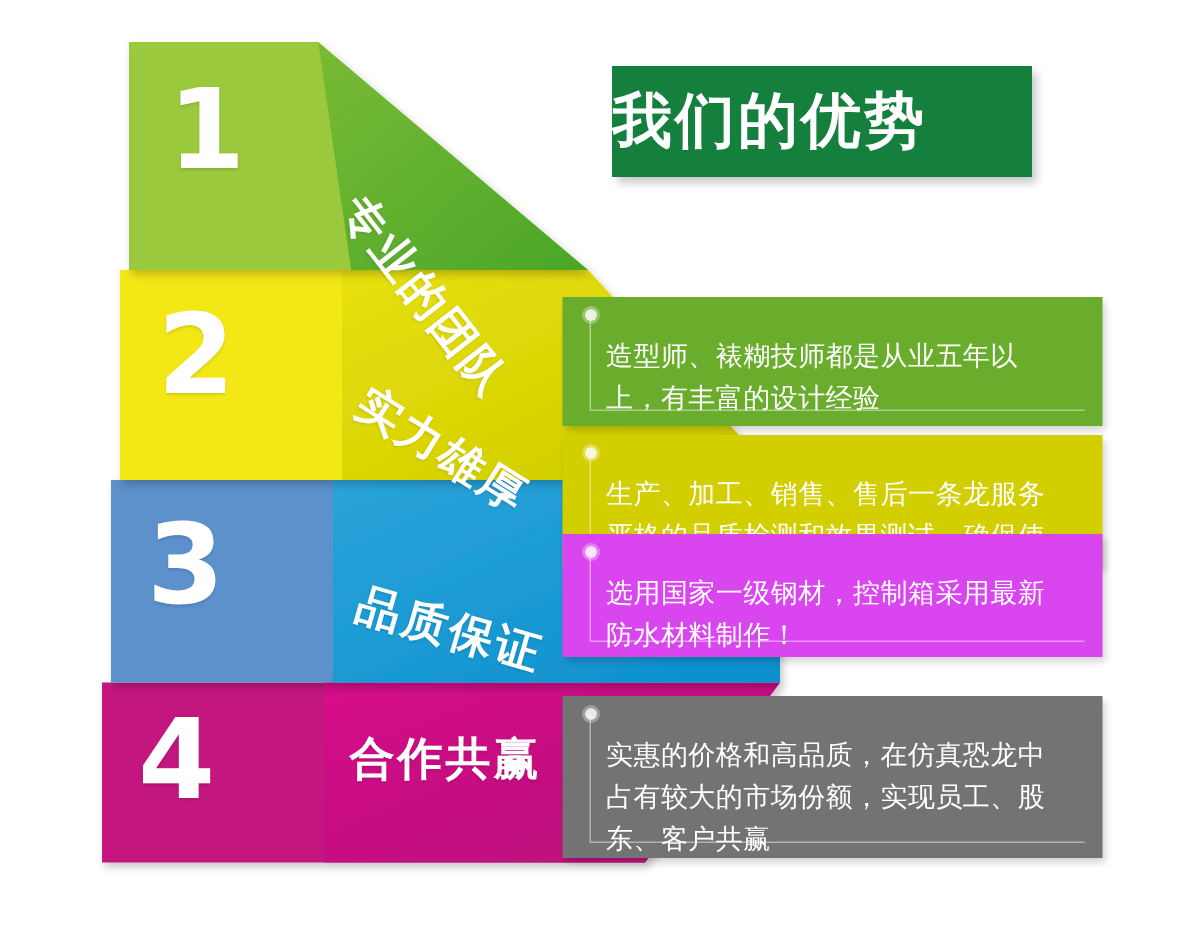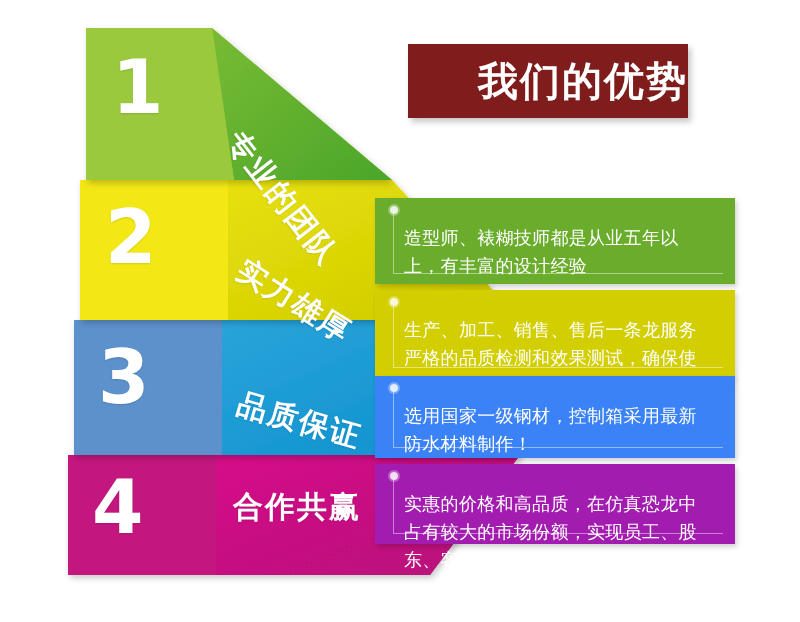--- a/index.html
+++ b/index.html
@@ -23,25 +23,25 @@
     background: #ffffff;
   }
 
   
   .title-box {
     position: absolute;
     left: 408px;
     top: 44px;
     width: 280px;
     height: 74px;
-    background: #7f1d1d;
+    background: #15803d;
     box-shadow: 3px 4px 6px rgba(0,0,0,0.22);
     display: flex;
     align-items: center;
-    justify-content: flex-end;
+    justify-content: flex-start;
   }
   .title-text {
     color: #ffffff;
     font-size: 40px;
     font-weight: bold;
     letter-spacing: 2px;
     line-height: 1;
   }
 
   
@@ -118,22 +118,22 @@
     top: 14px;
     right: 8px;
     color: #ffffff;
     font-size: 18px;
     line-height: 1.55;
     letter-spacing: 0.3px;
   }
 
   .card-1 { top: 198px; height: 86px; background: #6aad2c; }
   .card-2 { top: 290px; height: 88px; background: #d2ce00; }
-  .card-3 { top: 376px; height: 82px; background: #3b82f6; padding-left: 28px; }
-  .card-4 { top: 464px; height: 80px; background: #a21caf; }
+  .card-3 { top: 356px; height: 82px; background: #d946ef; padding-left: 28px; }
+  .card-4 { top: 464px; height: 108px; background: #737373; }
 </style>
 </head>
 <body>
 
 <div id="stage">
 
   <svg id="rows-svg" viewBox="0 0 800 622">
     <defs>
       <filter id="soft-shadow" x="-20%" y="-20%" width="160%" height="160%">
         <feDropShadow dx="2" dy="3" stdDeviation="3" flood-color="#000000" flood-opacity="0.22"></feDropShadow>

